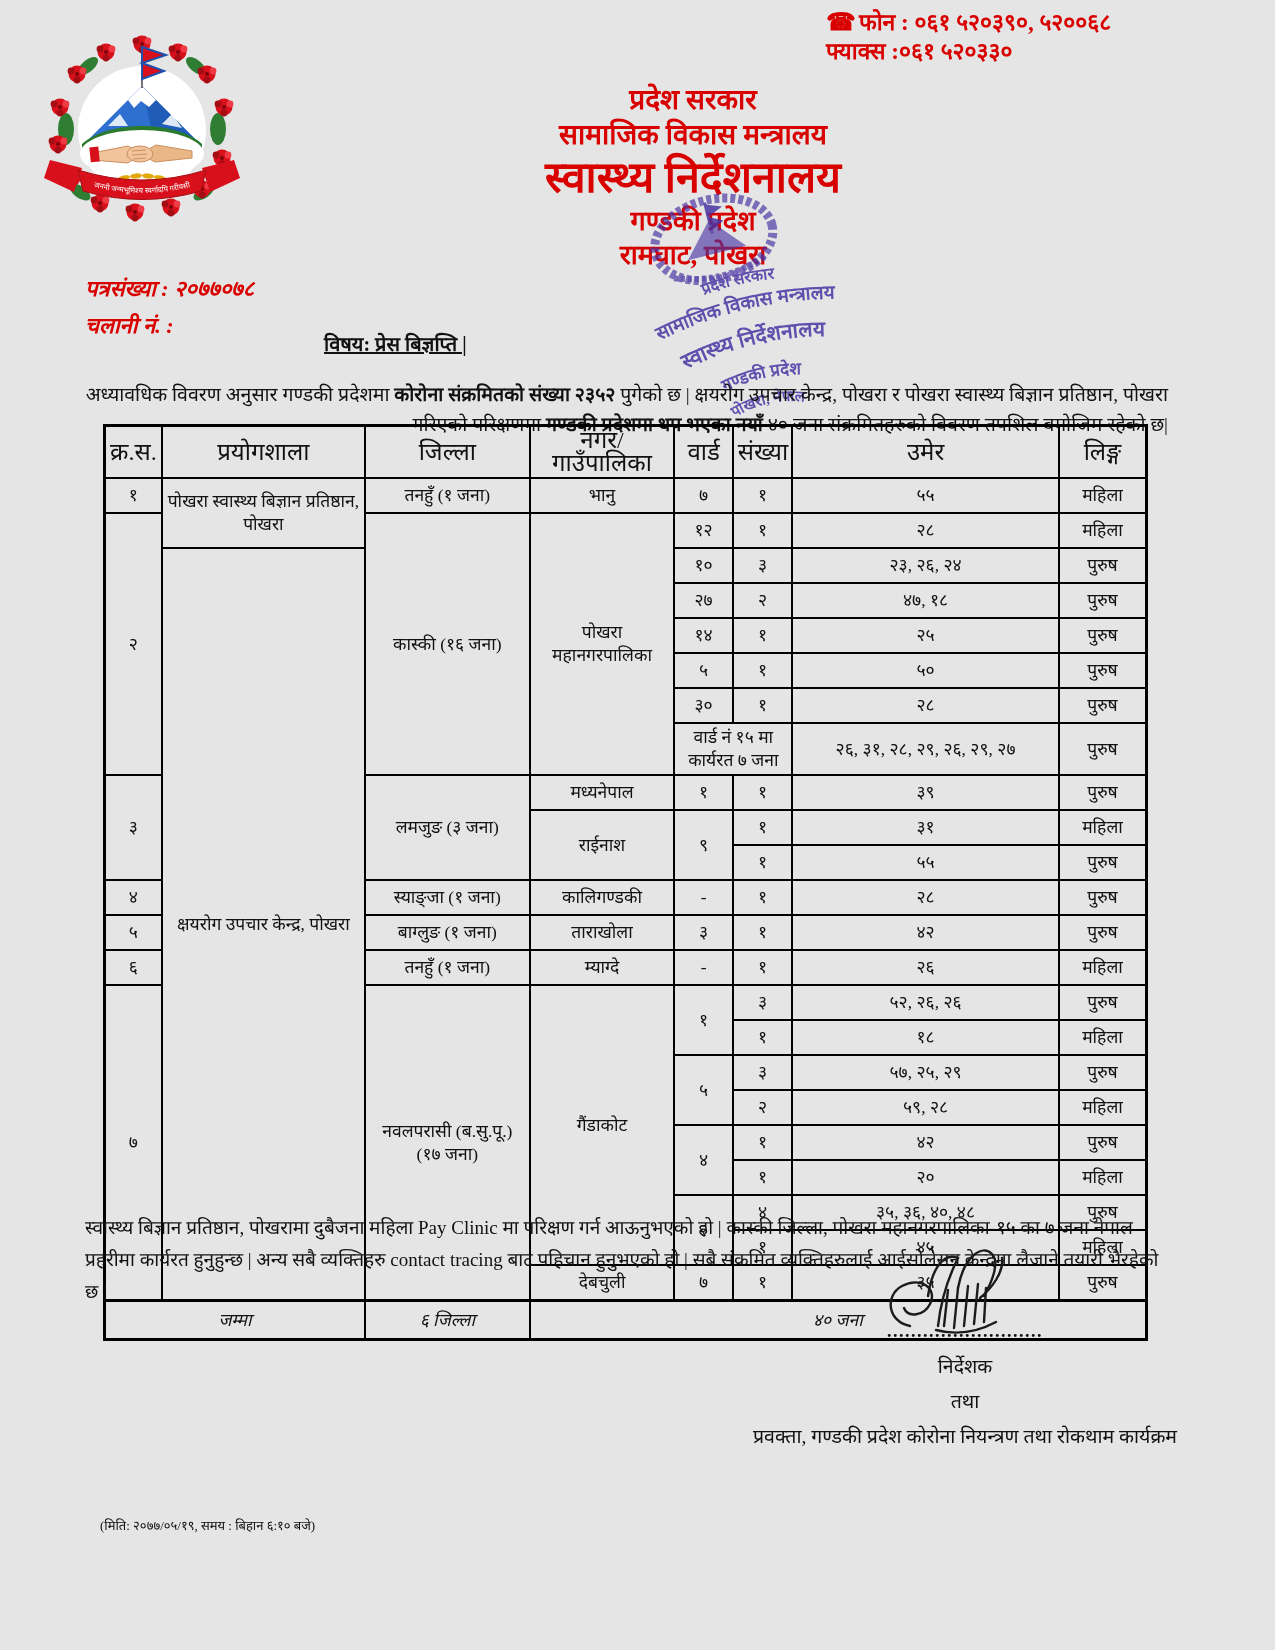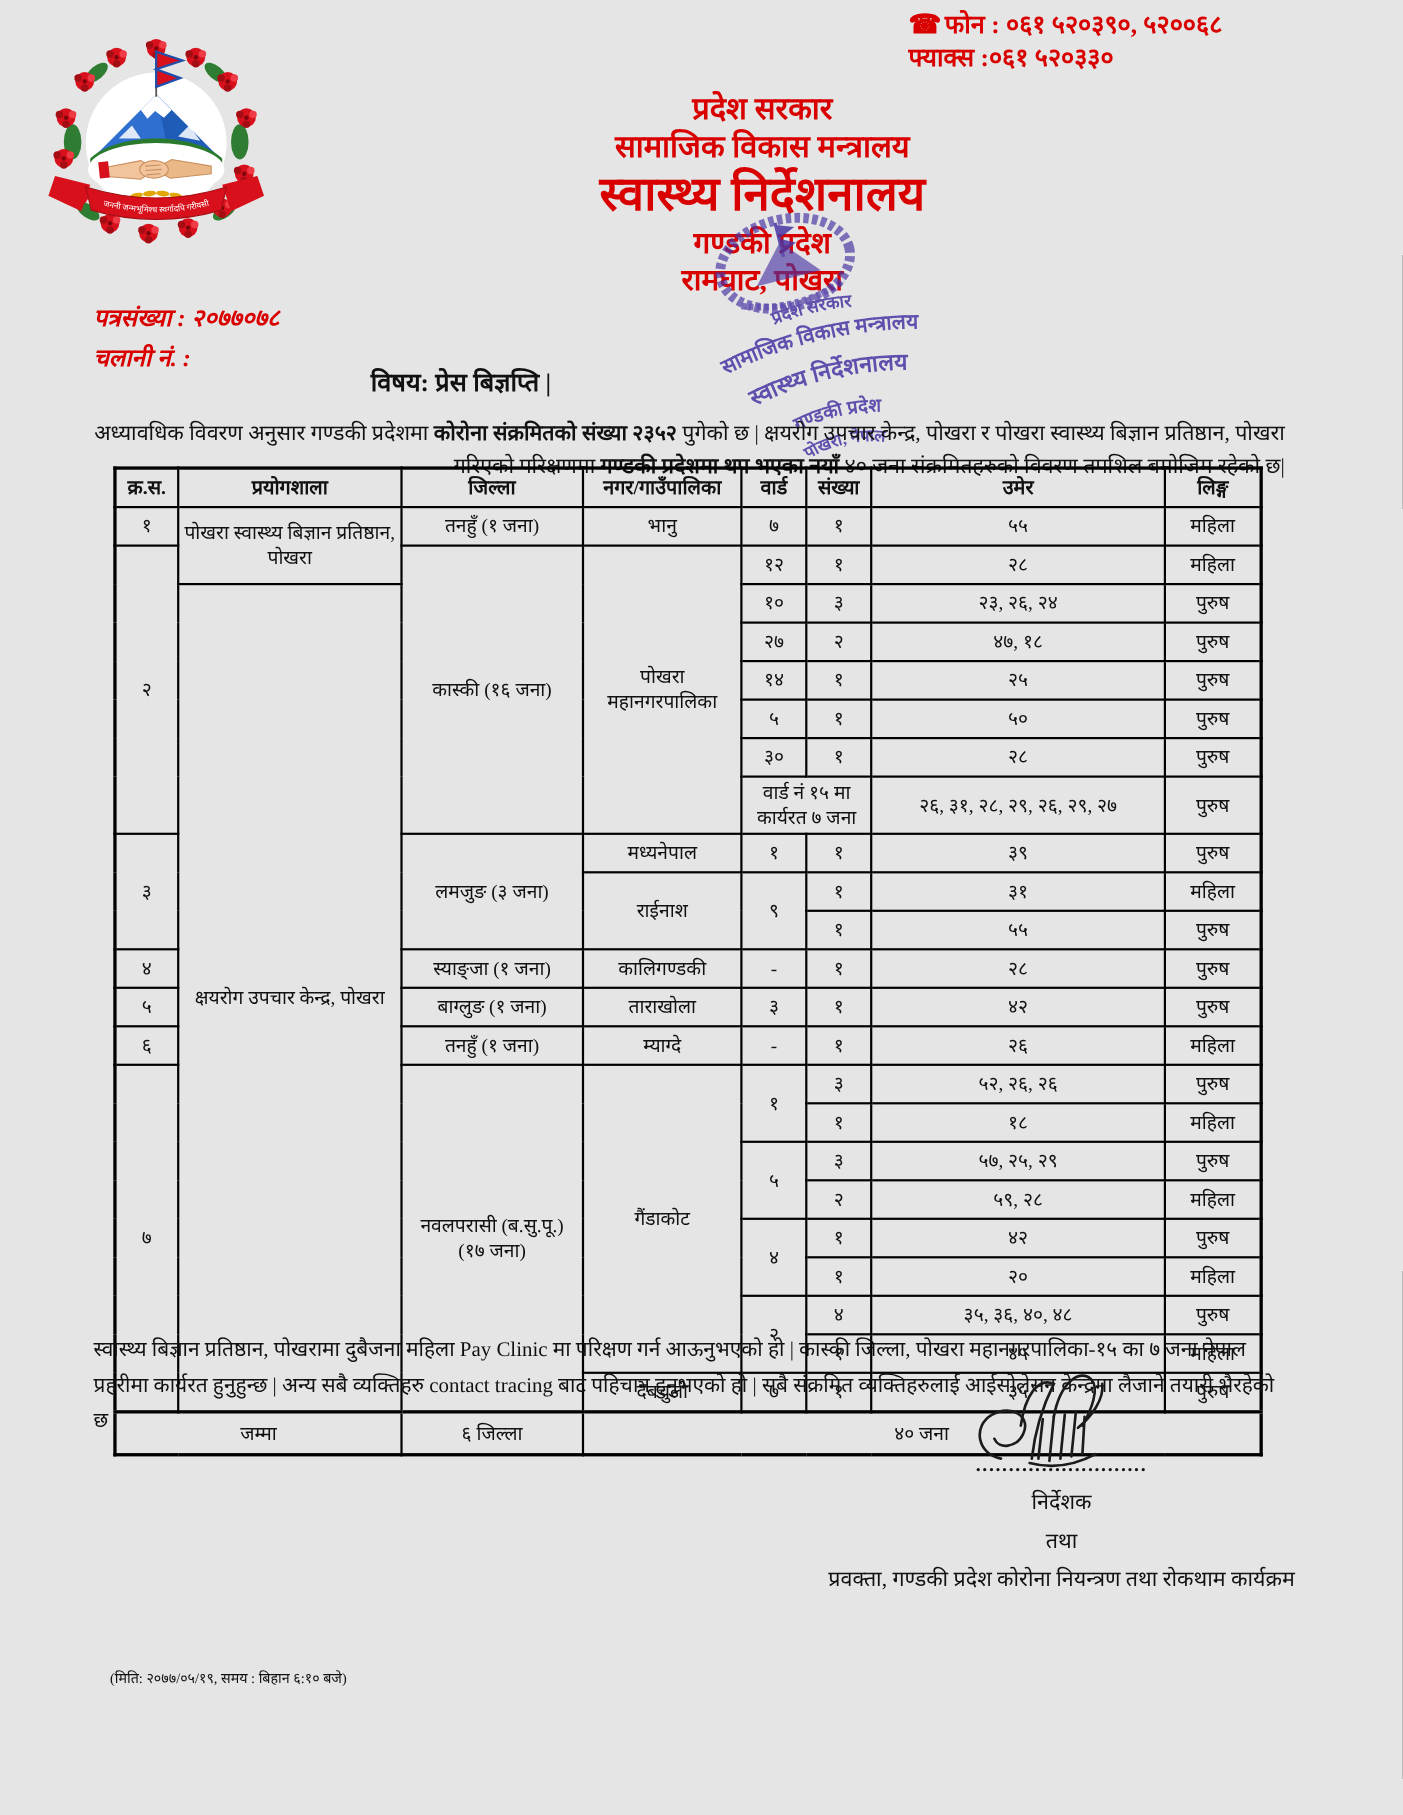--- a/index.html
+++ b/index.html
@@ -21,31 +21,31 @@
   .lh-s{font-size:28px;line-height:35px;}
   .lh-l{font-size:43px;line-height:52px;}
   .lh-m{font-size:27px;line-height:34px;}
 
   
   .stamp{position:absolute;left:580px;top:186px;width:330px;height:252px;opacity:.85;}
   .stamp text{fill:var(--purple);font-weight:bold;font-family:"Liberation Serif","DejaVu Serif",serif;}
 
   .meta{position:absolute;left:85px;top:270px;color:var(--red);font-weight:bold;
         font-size:22px;line-height:37px;font-style:italic;}
-  .subject{position:absolute;left:337px;top:330px;font-size:23px;font-weight:bold;}
+  .subject{position:absolute;left:324px;top:330px;font-size:20px;font-weight:bold;text-decoration:underline;}
 
   .body-par{position:absolute;left:85px;top:360px;width:1083px;font-size:19.5px;line-height:30px;text-align:right;}
   .b{font-weight:bold;}
 
   table.cases{position:absolute;left:103px;top:424px;width:1045px;border-collapse:collapse;
               font-size:17.5px;border:3px solid #000;table-layout:fixed;}
   .cases th,.cases td{border:2px solid #000;text-align:center;vertical-align:middle;
               padding:2px 4px;height:29px;line-height:23px;overflow:hidden;}
-  .cases th{font-weight:bold;font-size:18px;}
-  .cases tr.total-row td{border-top:3px solid #000;height:32px;}
+  .cases th{font-weight:normal;font-size:24px;}
+  .cases tr.total-row td{border-top:3px solid #000;height:32px;font-style:italic;}
 
   .notes{position:absolute;left:85px;top:1193px;width:1086px;font-size:19px;line-height:32px;}
 
   .sig-script{position:absolute;left:880px;top:1238px;}
   .sig-block{position:absolute;left:700px;top:1314px;width:530px;text-align:center;
              font-size:19.5px;line-height:35px;}
   .dots{font-weight:bold;letter-spacing:1.5px;font-size:18px;}
 
   .footer-date{position:absolute;left:100px;top:1516px;font-size:13px;}
 </style>

